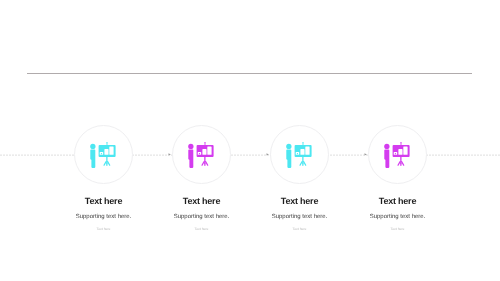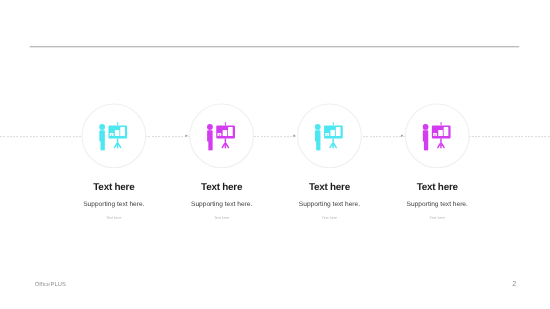--- a/index.html
+++ b/index.html
@@ -1,17 +1,17 @@
 <!DOCTYPE html>
 <html><head>
 <meta charset="utf-8">
 <style>
   html,body{margin:0;padding:0;}
   body{width:500px;height:281px;background:#ffffff;font-family:"Liberation Sans",sans-serif;overflow:hidden;position:relative;-webkit-font-smoothing:antialiased;text-rendering:geometricPrecision;}
-  .slide{position:absolute;inset:0;background:#fff;}
+  .slide{position:absolute;inset:0;background:#fff;margin-top:31px;}
   .top-rule{position:absolute;left:27px;top:42px;width:445px;height:1px;background:#b0abac;}
   .dash-line{position:absolute;left:0;top:123px;width:500px;height:1px;transform:translateY(0.6px);
     background-image:repeating-linear-gradient(to right,#dedede 0px,#dedede 1.75px,rgba(255,255,255,0) 1.75px,rgba(255,255,255,0) 3.0px);}
   .steps{position:absolute;left:0;top:0;width:500px;height:281px;}
   .step{position:absolute;top:0;width:98px;height:281px;}
   .circle{position:absolute;left:19.4px;top:94.3px;width:59px;height:59px;border-radius:50%;
      border:1px solid #efeff1;box-sizing:border-box;background:#fff;}
   .icon{position:absolute;left:35.5px;top:110.5px;width:26px;height:26px;}
   .title{position:absolute;left:0;top:164.8px;width:98px;text-align:center;font-size:9.0px;font-weight:bold;color:#1d1d1d;letter-spacing:-0.22px;}
   .sub{position:absolute;left:-10px;top:182.6px;width:118px;text-align:center;font-size:6.0px;color:#3d3d3d;}

